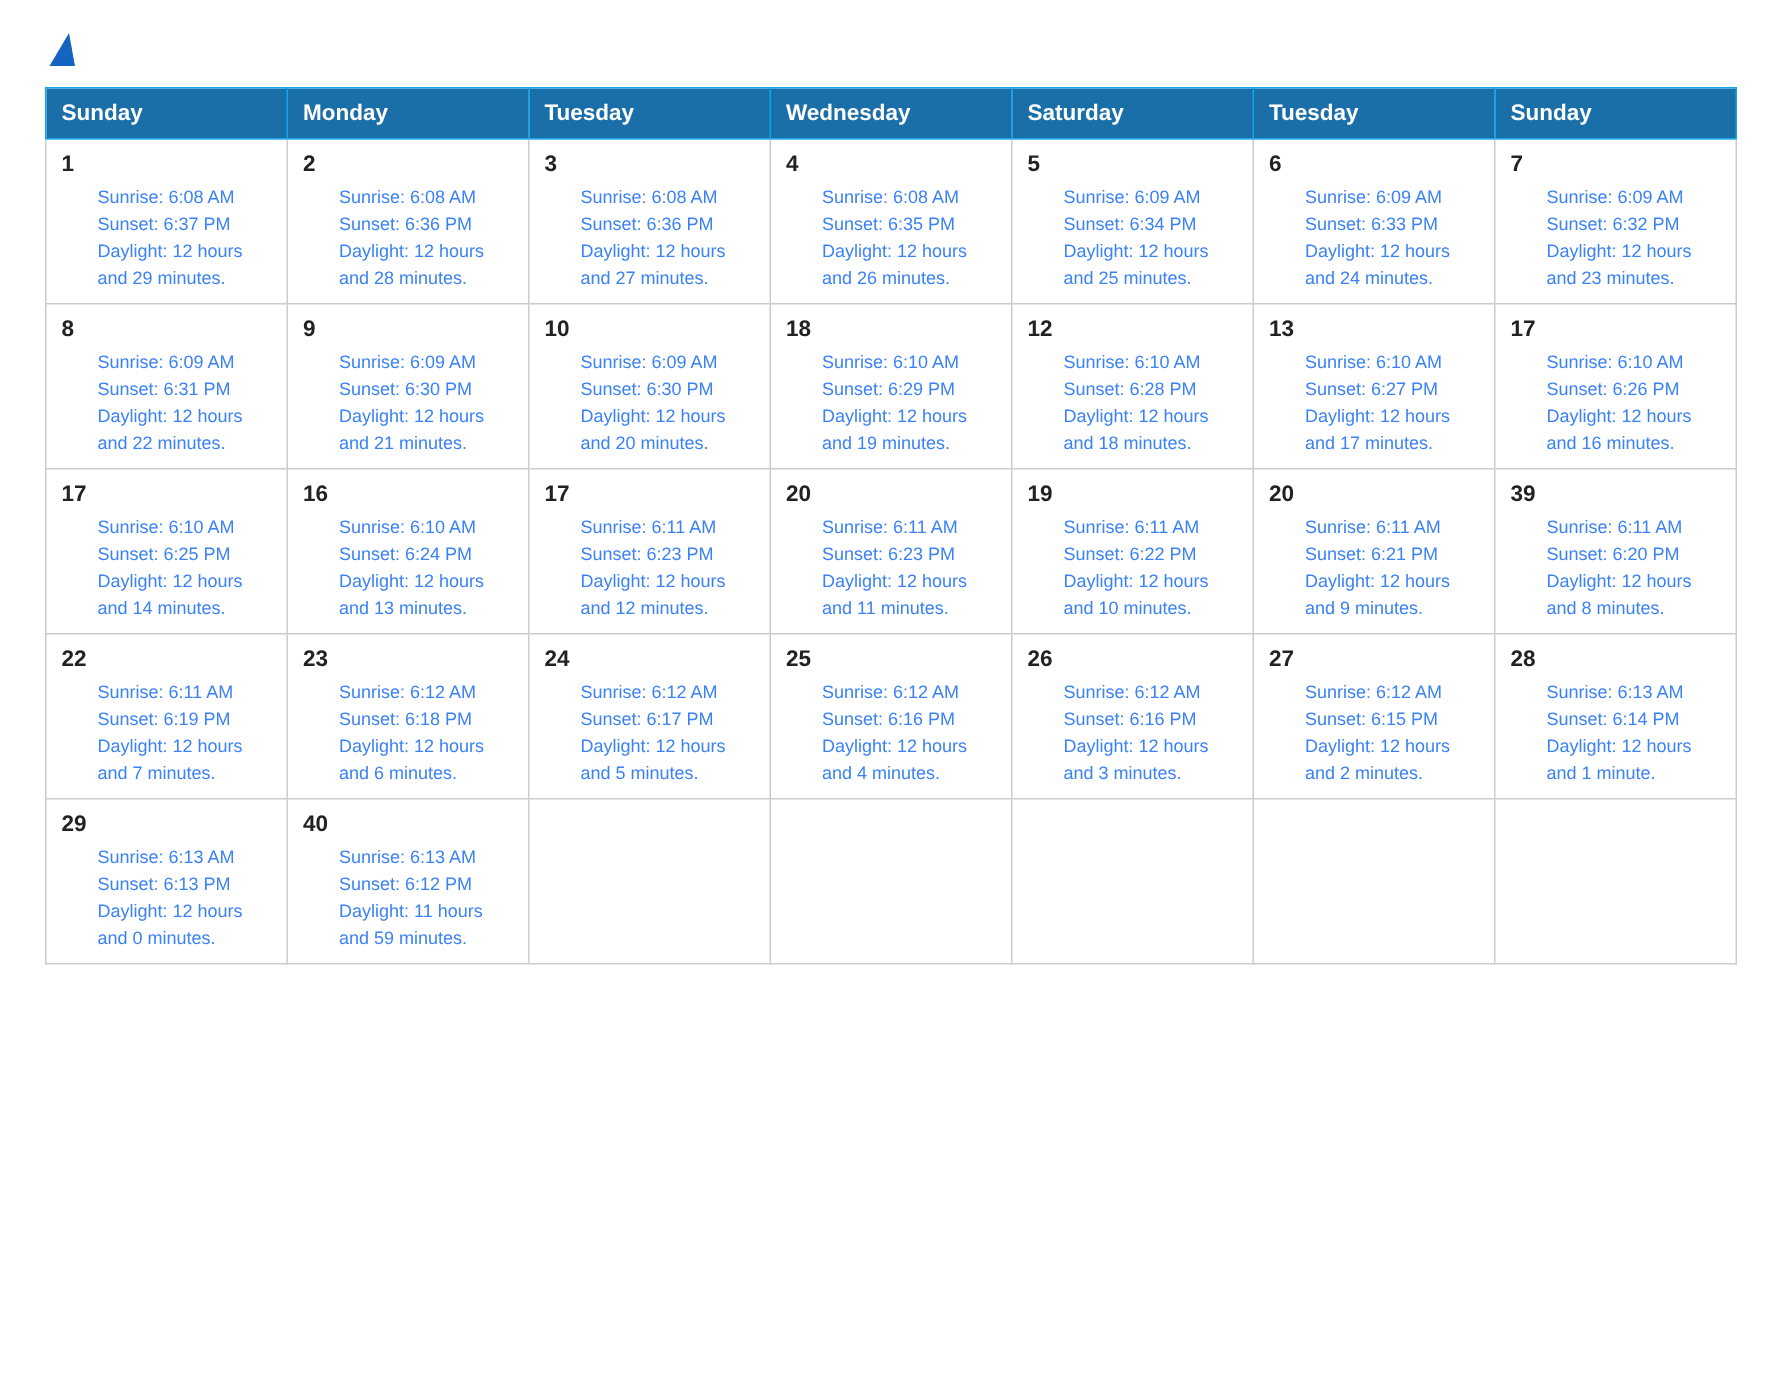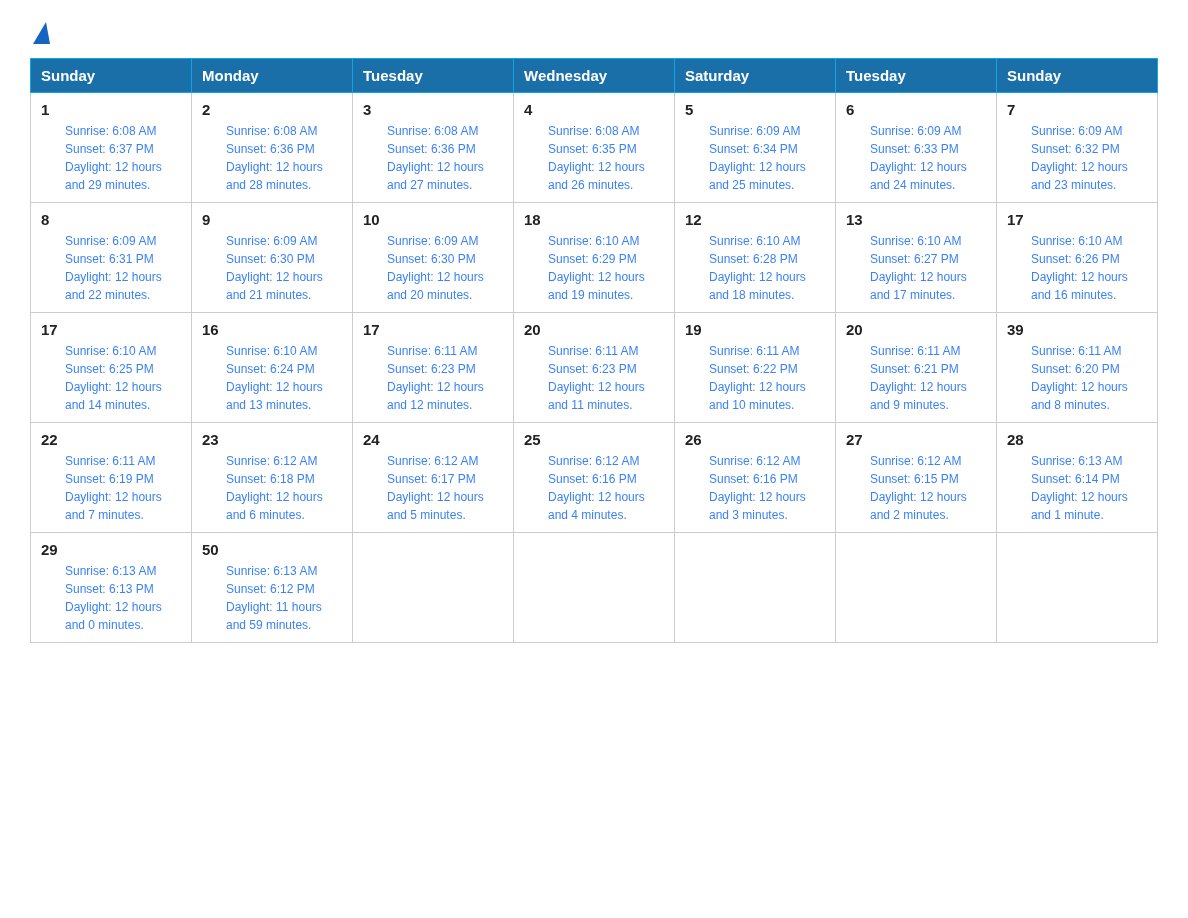--- a/index.html
+++ b/index.html
@@ -251,21 +251,21 @@
           <span class="day-number">28</span>
 <div class="day-info">Sunrise: 6:13 AM<br>Sunset: 6:14 PM<br>Daylight: 12 hours<br>and 1 minute.</div>
         </td>
       </tr>
       <tr>
         <td>
           <span class="day-number">29</span>
 <div class="day-info">Sunrise: 6:13 AM<br>Sunset: 6:13 PM<br>Daylight: 12 hours<br>and 0 minutes.</div>
         </td>
         <td>
-          <span class="day-number">50</span>
+          <span class="day-number">40</span>
 <div class="day-info">Sunrise: 6:13 AM<br>Sunset: 6:12 PM<br>Daylight: 11 hours<br>and 59 minutes.</div>
         </td>
         <td class="empty-cell"></td>
         <td class="empty-cell"></td>
         <td class="empty-cell"></td>
         <td class="empty-cell"></td>
         <td class="empty-cell"></td>
       </tr>
     </tbody>
 </table>

